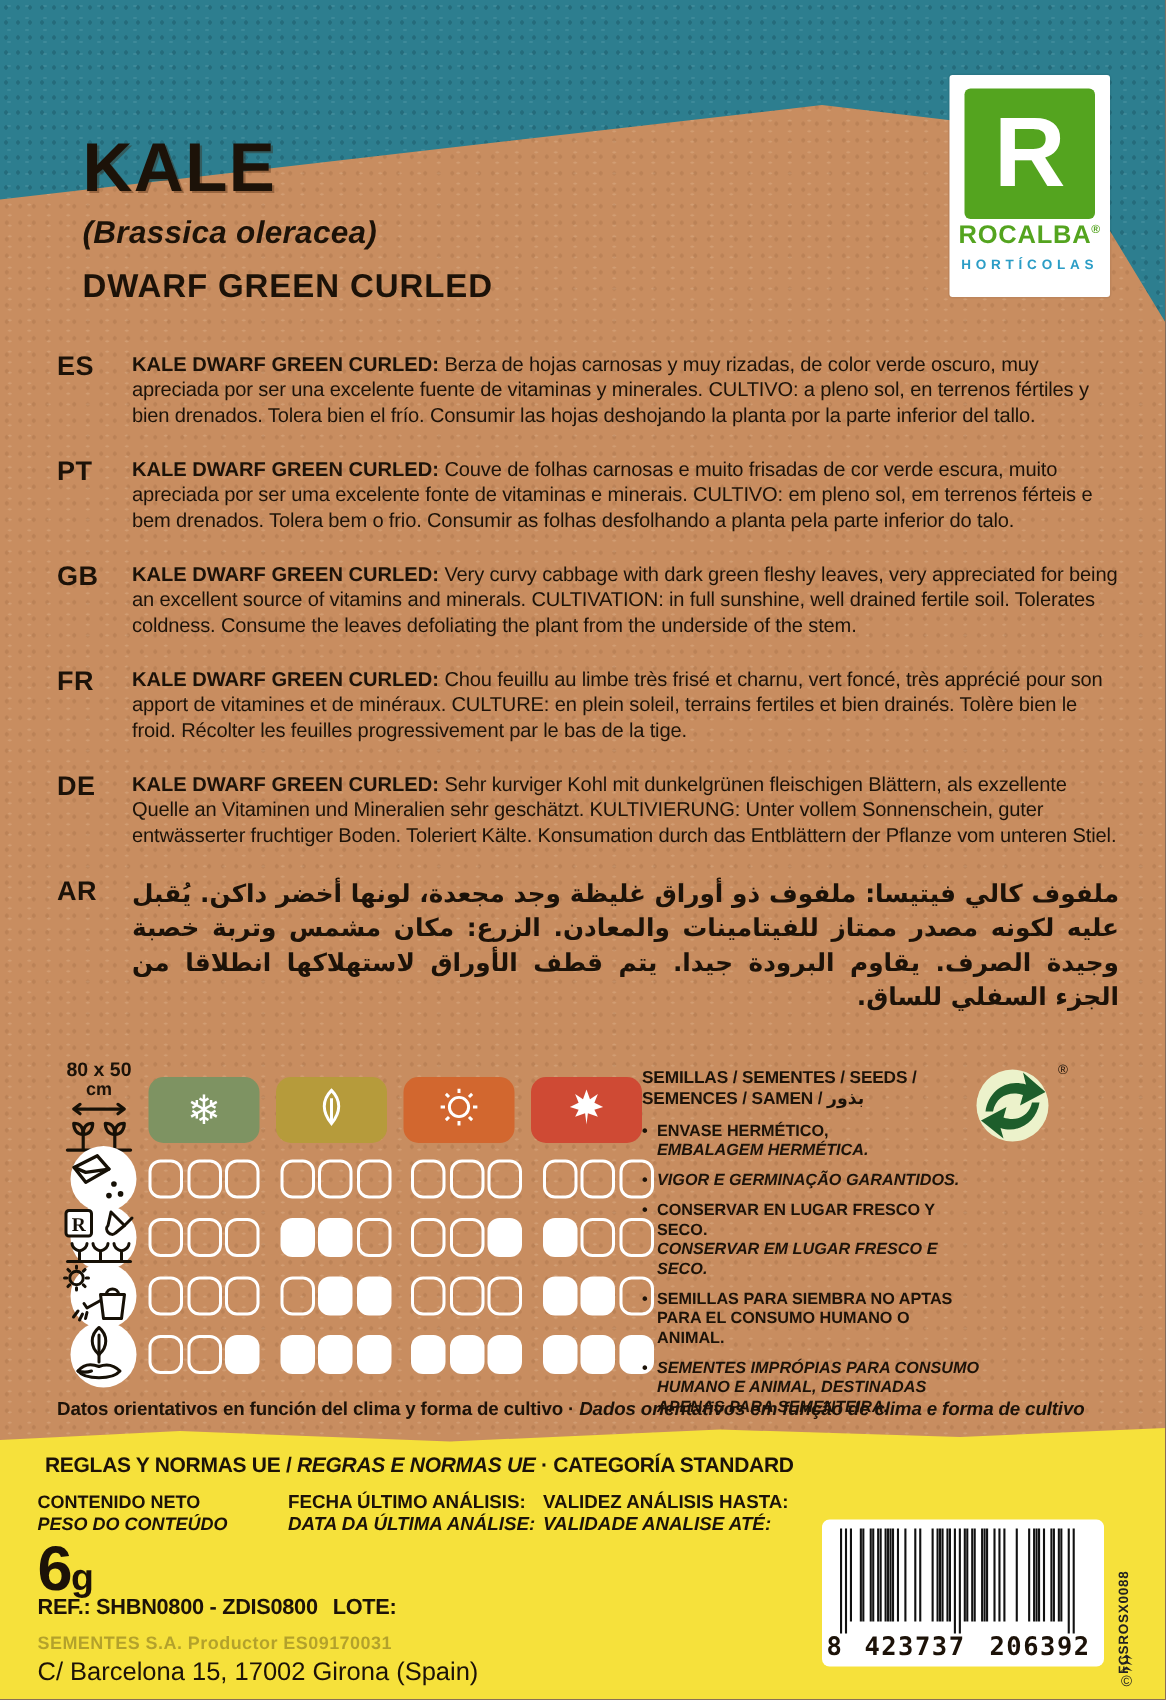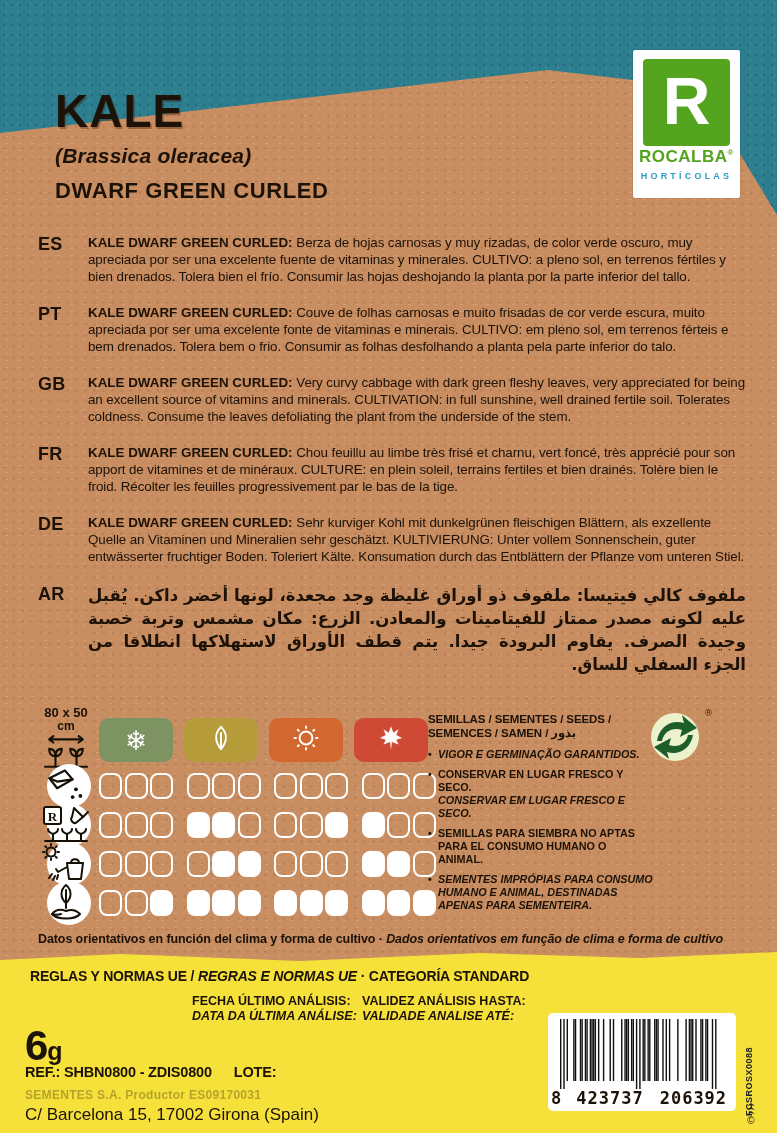--- a/index.html
+++ b/index.html
@@ -77,21 +77,21 @@
   .f-rules .it{font-style:italic;}
   .f-col{position:absolute;top:42px;font-size:12px;font-weight:bold;line-height:15px;}
   .f-col .it{font-style:italic;font-weight:bold;}
   .f-net{left:25px;}
   .f-fecha{left:192px;font-size:12.5px;}
   .f-validez{left:362px;font-size:12.5px;}
   .f-weight{position:absolute;left:25px;top:70px;font-weight:bold;}
   .f-weight .num{font-size:42px;letter-spacing:-1px;}
   .f-weight .unit{font-size:25px;}
   .f-ref{position:absolute;left:25px;top:112px;font-weight:bold;font-size:14.5px;letter-spacing:-0.2px;}
-  .f-ref .lote{margin-left:22px;}
+  .f-ref .lote{margin-left:10px;}
   .f-producer{position:absolute;left:25px;top:136px;font-size:12px;font-weight:bold;opacity:.30;letter-spacing:.3px;}
   .f-address{position:absolute;left:25px;top:153px;font-size:17px;}
   .barcode-box{position:absolute;left:548px;top:61px;width:188px;height:98px;background:#fff;border-radius:5px;}
   .barcode-box svg{position:absolute;left:0;top:0;}
   .bc-digits{position:absolute;bottom:3px;left:0;width:100%;display:flex;font-size:17px;font-weight:bold;
     font-family:"DejaVu Sans Mono","Liberation Mono",monospace;letter-spacing:1px;}
   .bc-d1{margin-left:3px;}.bc-d2{margin-left:14px;}.bc-d3{margin-left:16px;}
   .side-code{position:absolute;left:744px;top:64px;height:100px;writing-mode:vertical-rl;transform:rotate(180deg);
     font-size:9px;font-weight:bold;letter-spacing:.5px;color:#222;}
   .side-mark{position:absolute;left:746px;top:150px;font-size:10px;line-height:10px;color:#222;text-align:center;}
@@ -325,20 +325,24 @@
       <div>SEMENCES / SAMEN / بذور</div>
     </div>
     <div class="green-dot"><svg viewBox="0 0 50 50">
           <circle cx="25" cy="25" r="24" fill="#ecf2cb"></circle>
           <path d="M7 29 C9 15 21 7 34 11 L32 3 L47 16 L30 25 L32 18 C23 15 14 19 12 29 Z" fill="#1d5e2b"></path>
           <path d="M43 23 C41 36 29 44 17 40 L19 47 L4 35 L21 26 L19 33 C28 36 36 32 38 23 Z" fill="#1d5e2b"></path>
         </svg></div>
     <div class="gd-r">®</div>
     <ul id="seed-bullets">
         <li>
+          <div class="b-es">ENVASE HERMÉTICO,</div>
+          <div class="b-pt">EMBALAGEM HERMÉTICA.</div>
+        </li>
+        <li>
           <div class="b-pt">VIGOR E GERMINAÇÃO GARANTIDOS.</div>
         </li>
         <li>
           <div class="b-es">CONSERVAR EN LUGAR FRESCO Y SECO.</div>
           <div class="b-pt">CONSERVAR EM LUGAR FRESCO E SECO.</div>
         </li>
         <li>
           <div class="b-es">SEMILLAS PARA SIEMBRA NO APTAS PARA EL CONSUMO HUMANO O ANIMAL.</div>
         </li>
         <li>
@@ -350,20 +354,24 @@
   <div class="footnote">
     <span class="fn-es">Datos orientativos en función del clima y forma de cultivo ·</span>
     <span class="fn-pt">Dados orientativos em função de clima e forma de cultivo</span>
   </div>
 
   <div class="footer">
     <div class="f-rules">
       <span>REGLAS Y NORMAS UE /</span>
       <span class="it">REGRAS E NORMAS UE</span>
       <span>· CATEGORÍA STANDARD</span>
+    </div>
+    <div class="f-col f-net">
+      <div>CONTENIDO NETO</div>
+      <div class="it">PESO DO CONTEÚDO</div>
     </div>
     <div class="f-col f-fecha">
       <div>FECHA ÚLTIMO ANÁLISIS:</div>
       <div class="it">DATA DA ÚLTIMA ANÁLISE:</div>
     </div>
     <div class="f-col f-validez">
       <div>VALIDEZ ANÁLISIS HASTA:</div>
       <div class="it">VALIDADE ANALISE ATÉ:</div>
     </div>
     <div class="f-weight">

